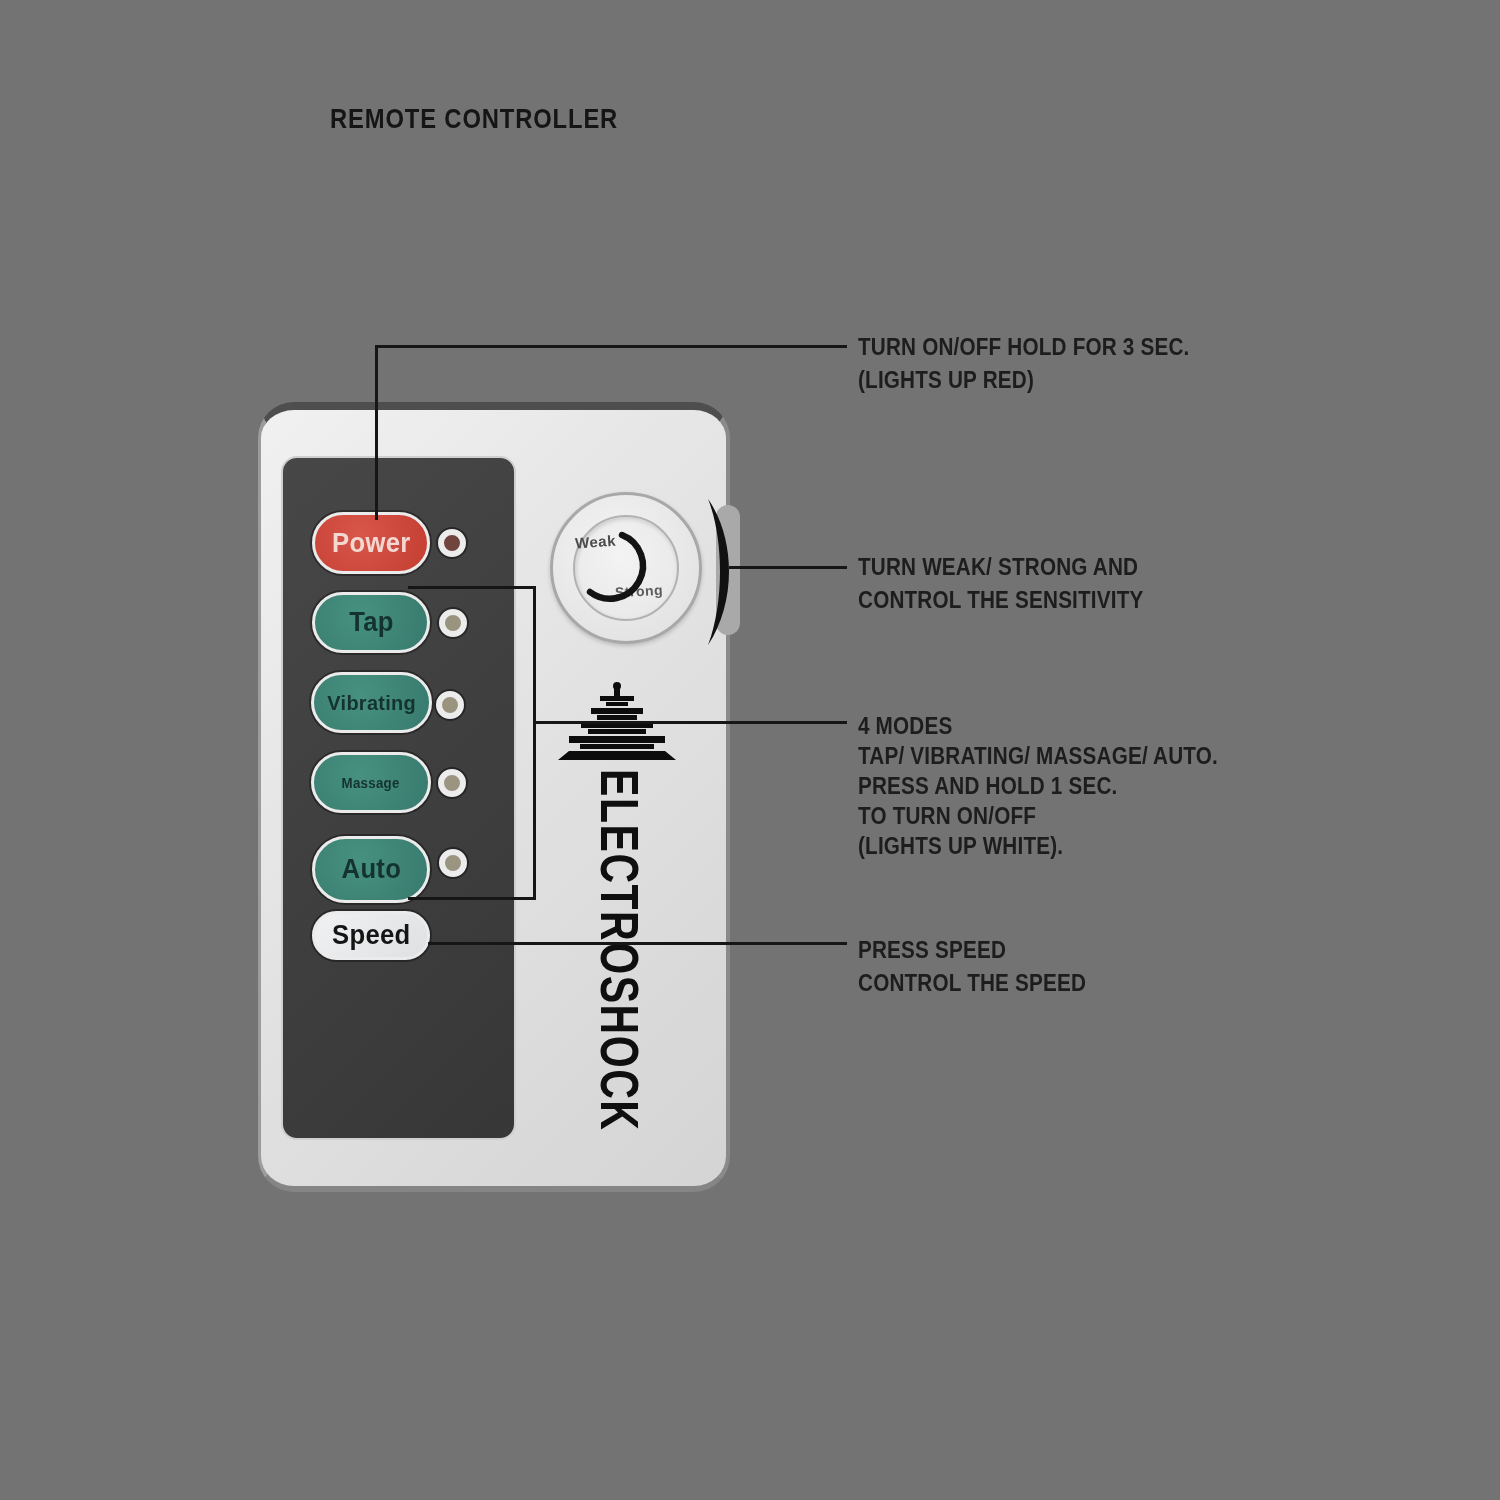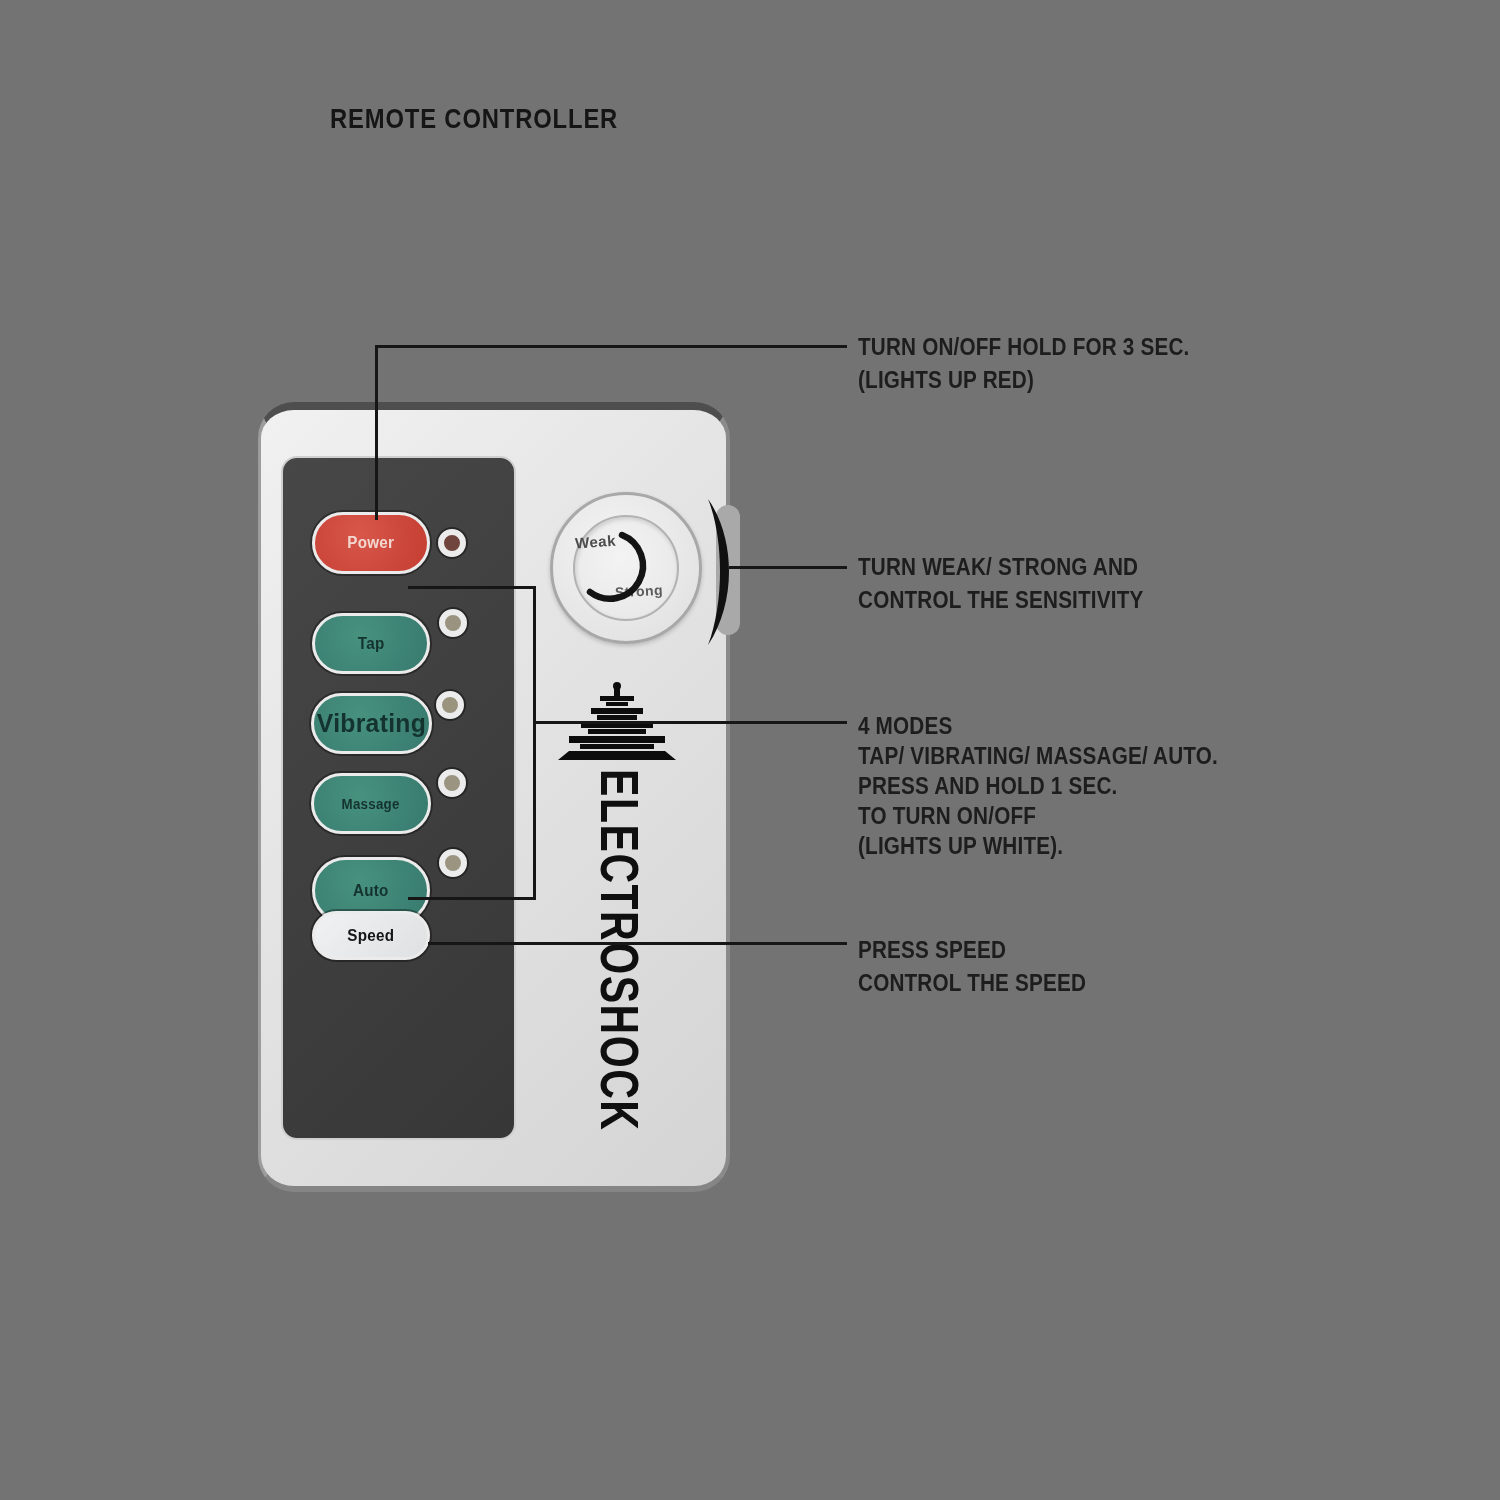--- a/index.html
+++ b/index.html
@@ -27,28 +27,28 @@
     position:absolute;left:281px;top:456px;width:235px;height:684px;box-sizing:border-box;
     background:linear-gradient(135deg,#474747,#373737);
     border:2px solid #cfcfcf;border-radius:16px;
   }
 
   
   .btn{
     position:absolute;box-sizing:border-box;border-radius:999px;
     border:3px solid #ebebeb;box-shadow:0 0 0 2px rgba(0,0,0,.35);
     display:flex;align-items:center;justify-content:center;
-    font-weight:700;font-size:16px;letter-spacing:.3px;cursor:pointer;
+    font-weight:700;font-size:27px;letter-spacing:.3px;cursor:pointer;
   }
   .btn span{transform:scaleX(.95);}
   .btn-power{left:312px;top:512px;width:118px;height:62px;
     background:radial-gradient(circle at 40% 35%,#d8564a,#c43d31);color:#f2d8d1;}
-  .btn-mode{background:radial-gradient(circle at 40% 35%,#47917f,#377a6e);color:#14332e;margin-top:21px;}
+  .btn-mode{background:radial-gradient(circle at 40% 35%,#47917f,#377a6e);color:#14332e;}
   .btn-tap{left:312px;top:592px;width:118px;height:61px;}
-  .btn-vibrating{left:311px;top:672px;width:121px;height:61px;font-size:26px;}
+  .btn-vibrating{left:311px;top:672px;width:121px;height:61px;font-size:21px;}
   .btn-massage{left:311px;top:752px;width:120px;height:61px;font-size:14px;}
   .btn-auto{left:312px;top:836px;width:118px;height:67px;}
   .btn-speed{left:312px;top:911px;width:118px;height:49px;
     background:linear-gradient(135deg,#f0f1f2,#dee0e2);color:#151515;}
 
   
   .led{
     position:absolute;width:28px;height:28px;box-sizing:border-box;border-radius:50%;
     border:6px solid #ececec;box-shadow:0 0 0 2px rgba(0,0,0,.4);
   }

